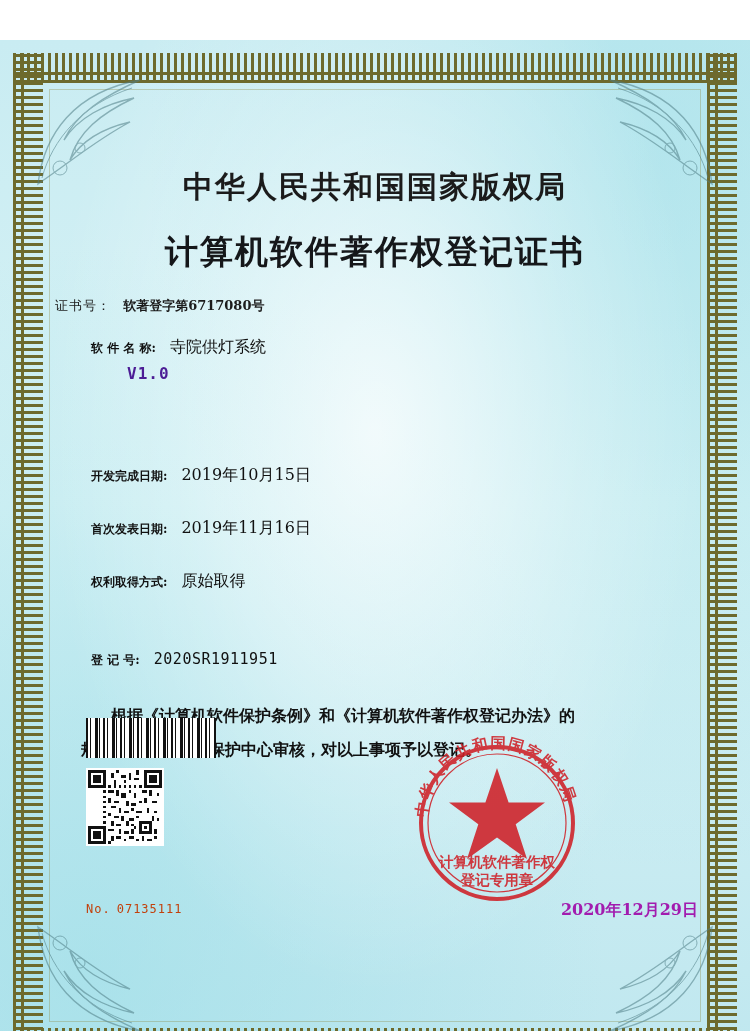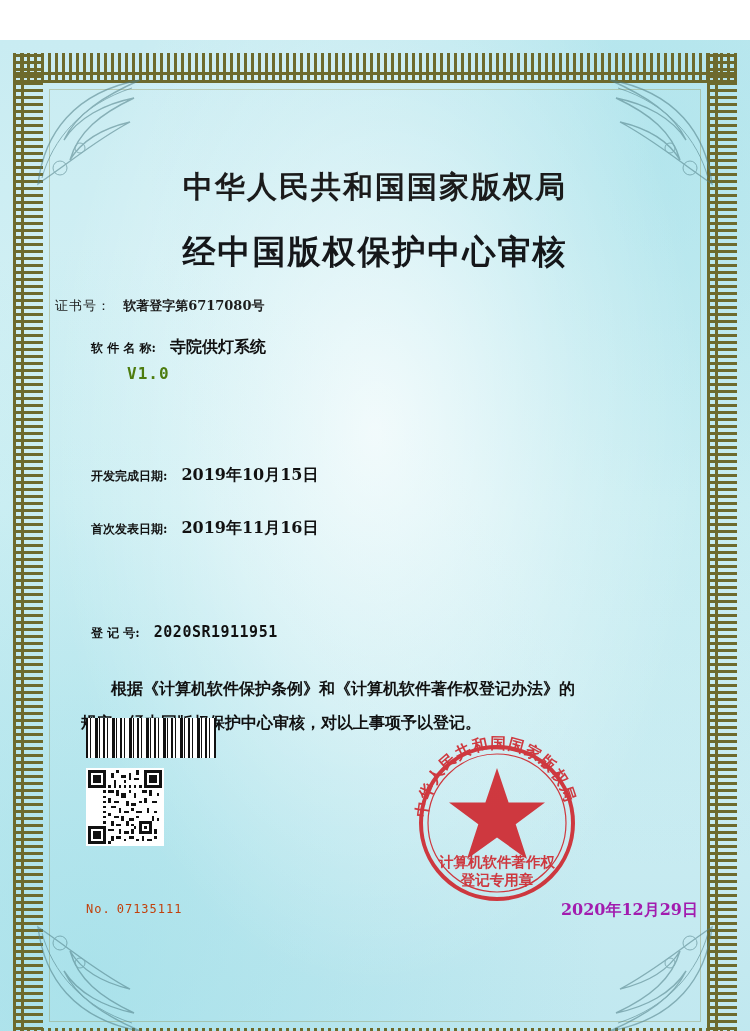--- a/index.html
+++ b/index.html
@@ -159,21 +159,21 @@
   .row .k {
     font-size: 12px;
     color: #111;
     font-weight: bold;
     white-space: nowrap;
     font-family: "DejaVu Serif", serif;
   }
   .row .v {
     font-size: 16px;
     color: #111;
-    font-weight: bold;
+    font-weight: normal;
     margin-left: 14px;
     font-family: "DejaVu Serif", serif;
   }
   .row .v.mono {
     font-family: "DejaVu Sans Mono", monospace;
     font-size: 15px;
     letter-spacing: 0.5px;
   }
 
   .gap-a { height: 30px; }
@@ -184,21 +184,21 @@
     padding-left: 36px;
     margin-top: 2px;
     margin-bottom: 0;
   }
   .version .v {
     margin-left: 0;
     font-family: "DejaVu Sans Mono", monospace;
     font-size: 16px;
     letter-spacing: 1px;
     font-weight: bold;
-    color: #4d7c0f;
+    color: #4c1d95;
   }
   .version-indent { margin-left: 153px; }
 
   .statement {
     margin-top: 30px;
     padding: 0 10px 0 26px;
     font-size: 16px;
     line-height: 34px;
     color: #111;
     font-weight: bold;
@@ -308,21 +308,21 @@
       <path d="M4 110 C10 60 40 18 106 6 C70 22 42 40 30 66 C44 44 70 30 100 24 C66 40 44 58 36 86 C48 66 70 54 96 48 C62 66 42 84 4 110 Z" fill="none" stroke="#4f7e86" stroke-width="1.4"></path>
       <path d="M8 104 C18 66 48 30 98 14" fill="none" stroke="#4f7e86" stroke-width="1"></path>
       <circle cx="26" cy="94" r="7" fill="none" stroke="#4f7e86" stroke-width="1"></circle>
       <circle cx="46" cy="74" r="5" fill="none" stroke="#4f7e86" stroke-width="1"></circle>
     </svg>
   </div>
 
   <div class="content">
 
     <div class="title-main">中华人民共和国国家版权局</div>
-    <div class="title-sub">经中国版权保护中心审核</div>
+    <div class="title-sub">计算机软件著作权登记证书</div>
 
     <div class="cert-no">
       <span class="label">证书号：</span>
       <span class="value">软著登字第6717080号</span>
     </div>
 
     <div class="fields">
 
       <div class="row">
         <span class="k">软 件 名 称:</span>
@@ -345,20 +345,24 @@
 
       <div class="gap-c"></div>
 
       <div class="row">
         <span class="k">首次发表日期:</span>
         <span class="v">2019年11月16日</span>
       </div>
 
       <div class="gap-c"></div>
 
+      <div class="row">
+        <span class="k">权利取得方式:</span>
+        <span class="v">原始取得</span>
+      </div>
 
       <div class="gap-c"></div>
 
 
       <div class="gap-c"></div>
 
       <div class="row">
         <span class="k">登 记 号:</span>
         <span class="v mono">2020SR1911951</span>
       </div>

